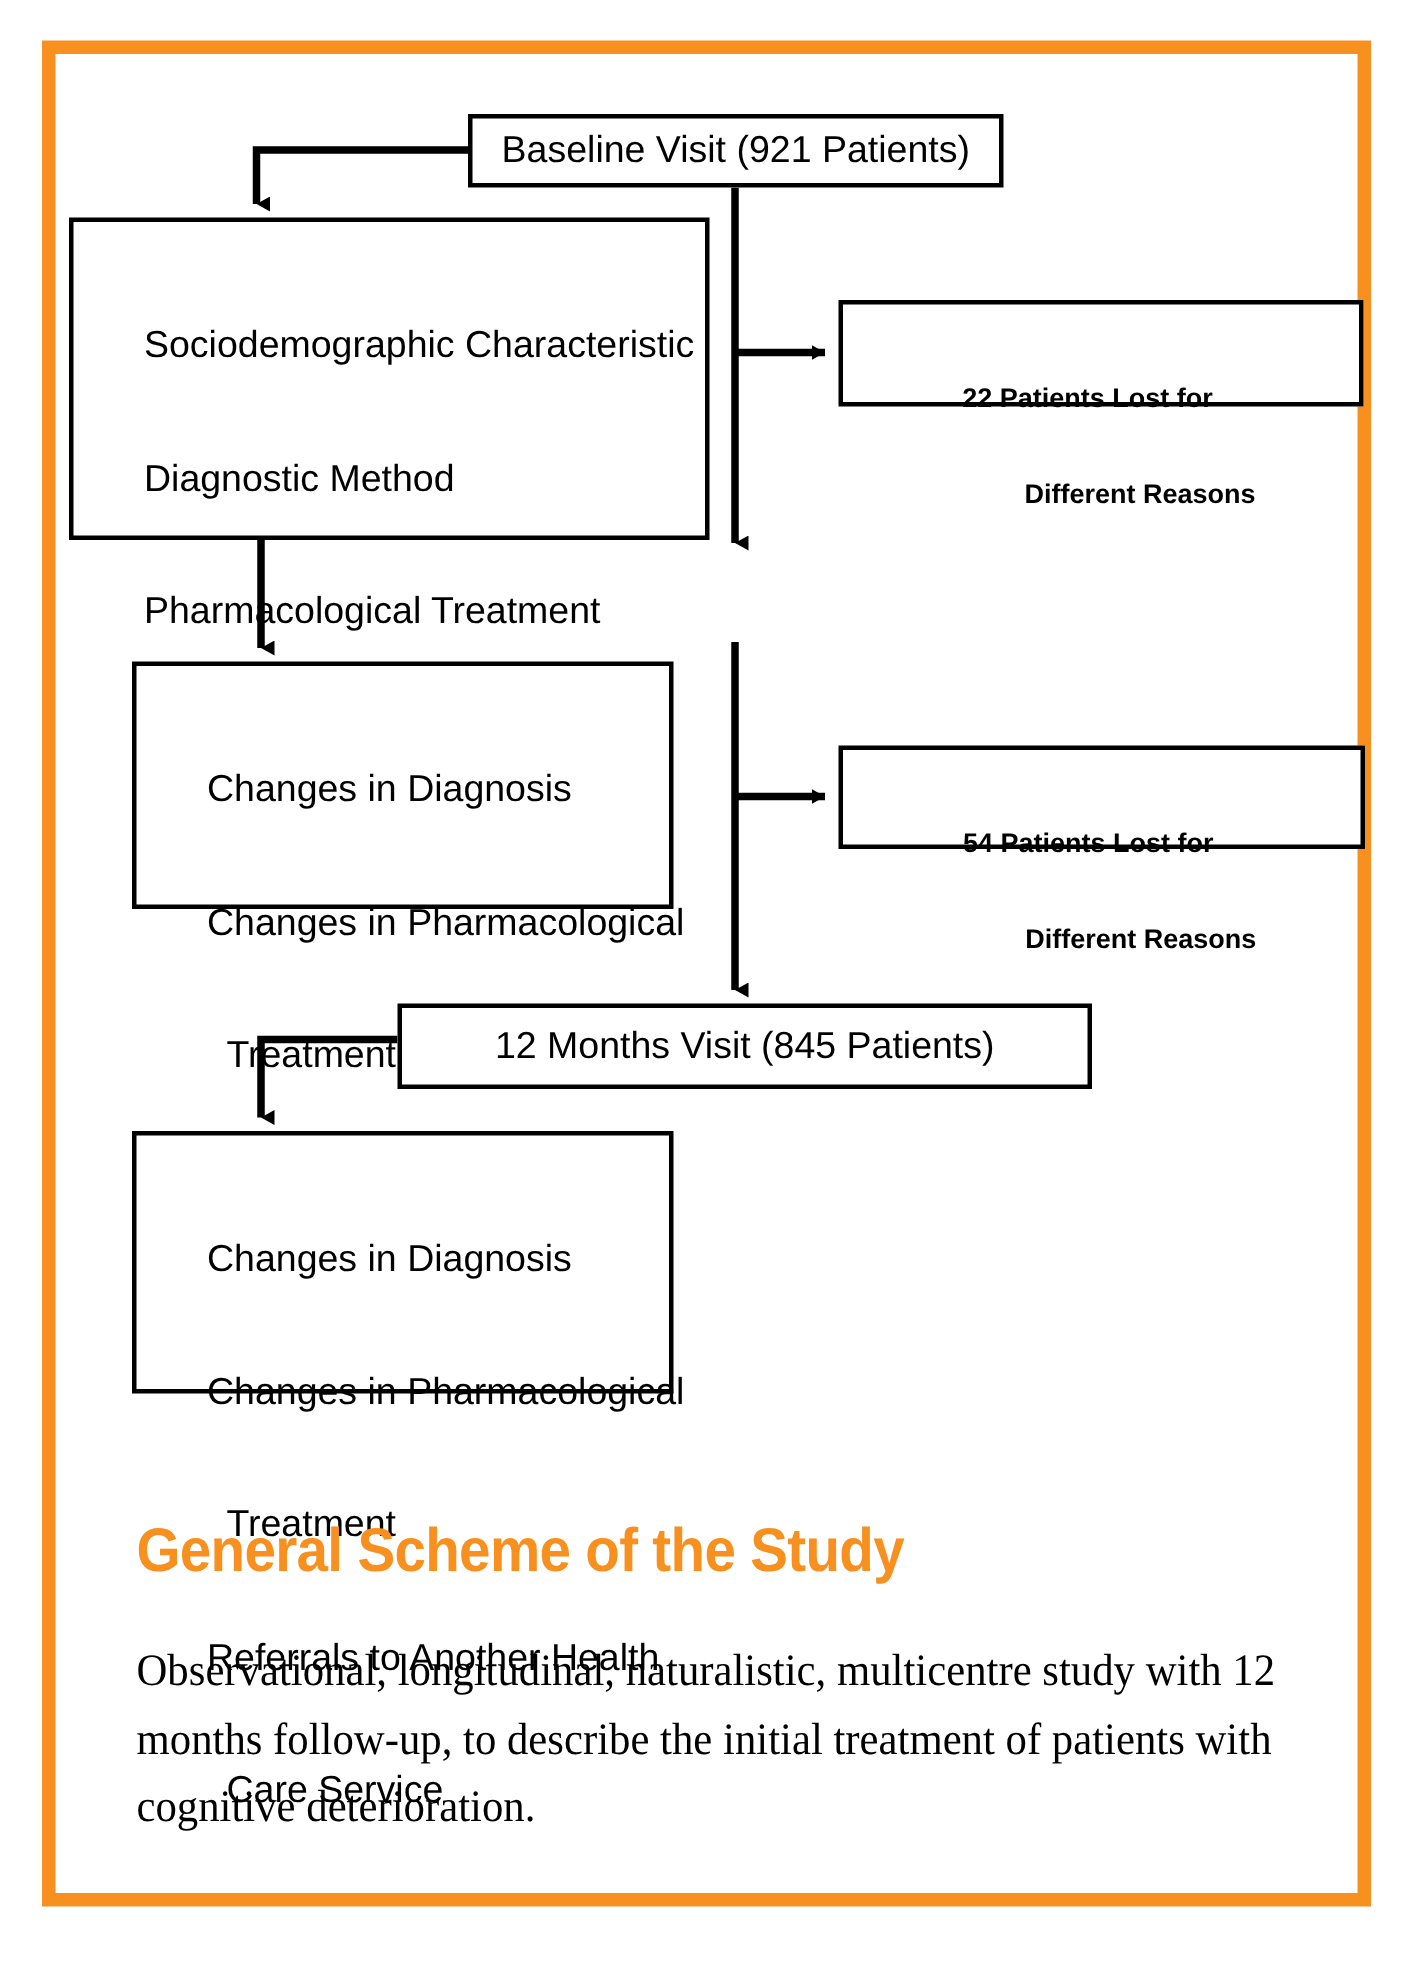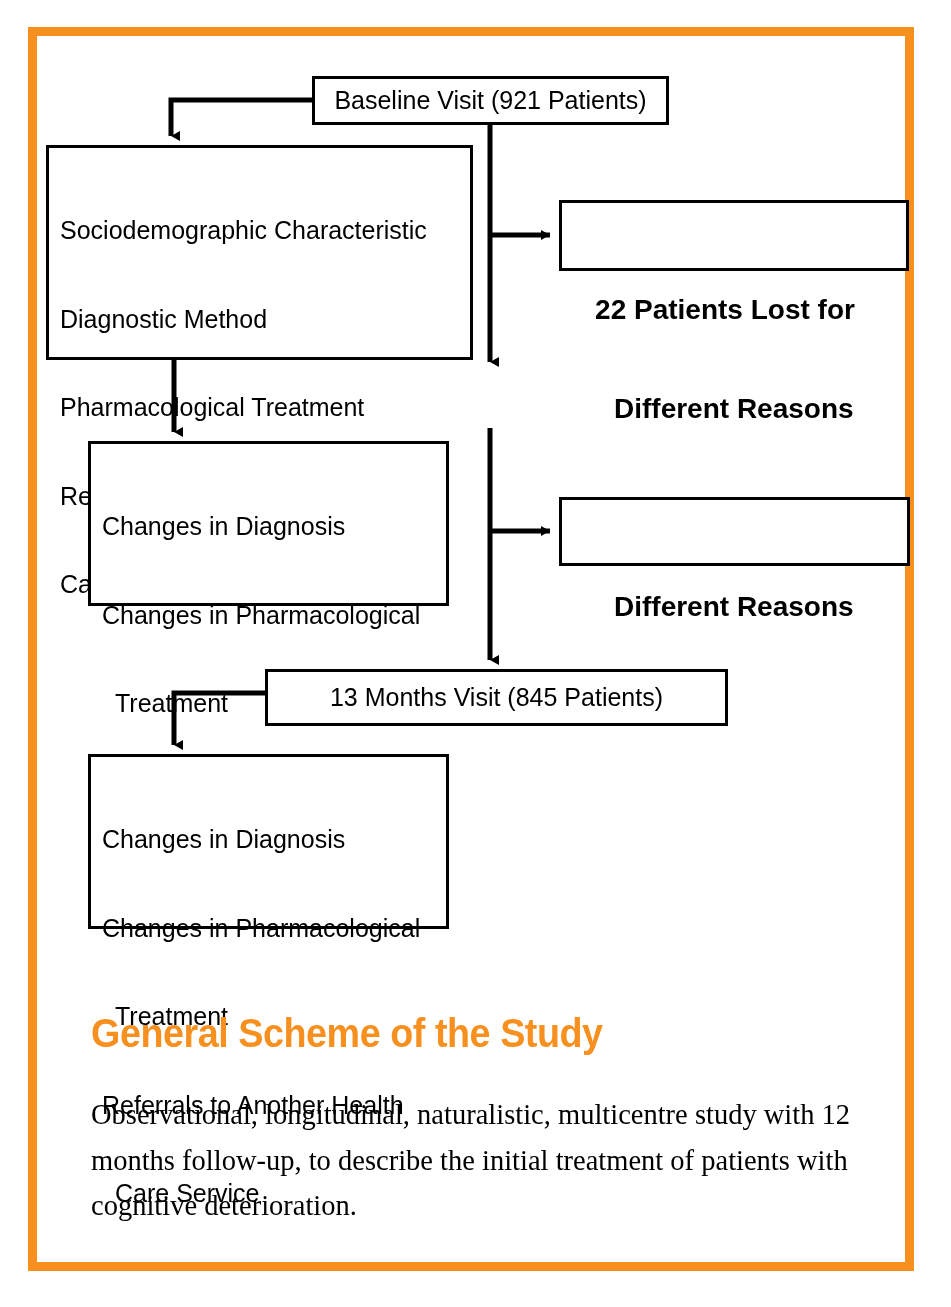--- a/index.html
+++ b/index.html
@@ -62,37 +62,38 @@
     align-items: center;
     justify-content: center;
     text-align: center;
   }
   .node.listbox {
     font-size: 25px;
     padding: 9px 0 9px 11px;
     text-align: left;
   }
   .node.lostbox {
-    font-size: 28px;
-    padding: 24px 0 10px 0;
+    font-size: 18px;
+    padding: 10px 0 10px 0;
     text-align: left;
     font-weight: bold;
   }
   .lostbox .l1 {
     display: block;
     text-align: center;
     padding-right: 18px;
   }
   .lostbox .l2 {
     display: block;
-    text-align: left;
+    text-align: center;
     padding-left: 52px;
   }
   .listbox .line {
     display: block;
+    margin-left: 36px;
   }
   .listbox .line.indent {
     padding-left: 13px;
   }
 
   
   #node-baseline   { left: 312px; top: 76px;  width: 357px; height: 49px; }
   #node-box1       { left: 46px;  top: 145px; width: 427px; height: 215px; }
   #node-lost1      { left: 559px; top: 200px; width: 350px; height: 71px; }
   #node-sixmonths  { left: 265px; top: 371px; width: 450px; height: 57px; }
@@ -199,25 +200,26 @@
 
     <div class="node listbox" id="node-box2">
       <span class="line">Changes in Diagnosis</span>
       <span class="line">Changes in Pharmacological</span>
       <span class="line indent">Treatment</span>
       <span class="line">Referrals to Another Health</span>
       <span class="line indent">Care Service</span>
     </div>
 
     <div class="node lostbox" id="node-lost2">
+      <span class="l1">54 Patients Lost for</span>
       <span class="l2">Different Reasons</span>
     </div>
 
     <div class="node visit" id="node-twelve">
-      <span>13 Months Visit (845 Patients)</span>
+      <span>12 Months Visit (845 Patients)</span>
     </div>
 
     <div class="node listbox" id="node-box3">
       <span class="line">Changes in Diagnosis</span>
       <span class="line">Changes in Pharmacological</span>
       <span class="line indent">Treatment</span>
       <span class="line">Referrals to Another Health</span>
       <span class="line indent">Care Service</span>
     </div>
 

